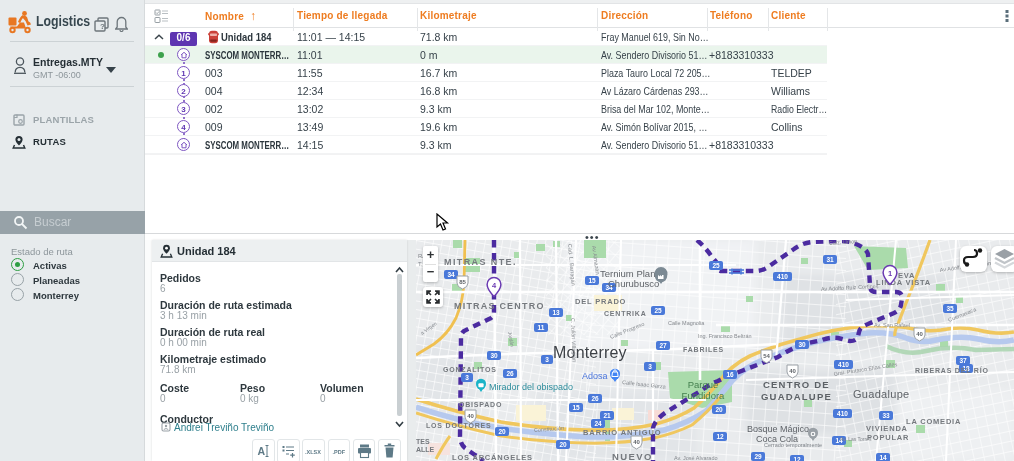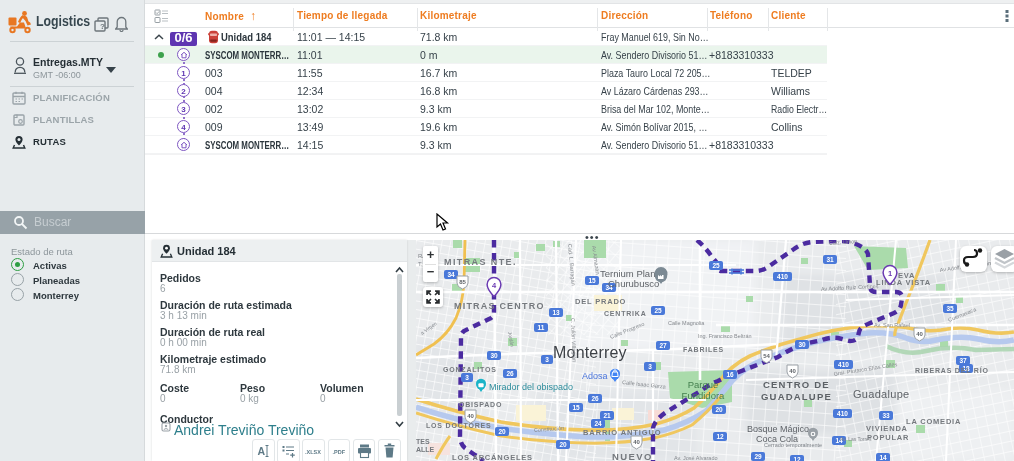--- a/index.html
+++ b/index.html
@@ -19,21 +19,21 @@
 .radio.on:after{content:"";position:absolute;left:2.5px;top:2.5px;width:5px;height:5px;border-radius:50%;background:#2d9e42}
 
 #tablearea{position:absolute;left:145px;top:0;width:869px;height:233px;background:#fff}
 #thead{position:absolute;left:0;top:3px;width:869px;height:25px;border-top:1px solid #e2e4e6;border-bottom:1px solid #e0e2e4}
 .hcell{position:absolute;top:0;height:24px;line-height:24px;font-size:10px;font-weight:700;color:#ee7c20;letter-spacing:.2px}
 .vline{position:absolute;top:4px;width:1px;height:23px;background:#e4e6e8}
 .trow{position:absolute;left:0;width:682px;height:18px;font-size:10.5px;color:#37424a}
 .trow .c{position:absolute;top:0;height:18px;line-height:18px;white-space:nowrap;overflow:hidden;text-overflow:ellipsis}
 .rborder{border-bottom:1px solid #f2f3f4}
 .circ{position:absolute;left:32px;width:13px;height:13px;top:2px;border-radius:50%;border:1.2px solid #7e57c2;background:#fff;z-index:4;position:absolute;color:#5e35b1;font-size:8px;font-weight:700;text-align:center;line-height:13px}
-.badge{position:absolute;left:25px;top:3.5px;width:27px;height:14px;background:#5e35b1;border-radius:2px;color:#fff;font-size:13px;font-weight:700;text-align:center;line-height:11px}
+.badge{position:absolute;left:25px;top:3.5px;width:27px;height:14px;background:#5e35b1;border-radius:2px;color:#fff;font-size:10px;font-weight:700;text-align:center;line-height:11px}
 
 #splitter{position:absolute;left:145px;top:233px;width:869px;height:7px;background:#fff;border-top:1px solid #d7d9db}
 
 #panel{position:absolute;left:152px;top:240px;width:255px;height:221px;background:#fff;box-shadow:0 0 2px rgba(0,0,0,.12)}
 #panelhead{position:absolute;left:0;top:0;width:255px;height:22px;background:#edf0f1;border-bottom:1px solid #e2e5e7;font-size:11px;font-weight:700;color:#252f35;line-height:22px}
 .plab{position:absolute;left:8px;font-size:10.5px;font-weight:700;color:#2e383e;white-space:nowrap}
 .pval{position:absolute;left:8px;font-size:10px;color:#99a1a6;white-space:nowrap}
 .toolbtn{position:absolute;top:199px;width:22.6px;height:24px;background:#fff;border:1px solid #e2e6e8;border-radius:3px}
 
 #map{position:absolute;left:416px;top:240px;width:598px;height:221px;background:#ebedef;overflow:hidden}
@@ -68,28 +68,20 @@
   <svg class="abs" style="left:13px;top:56px" width="14" height="19" viewBox="0 0 14 19">
     <circle cx="7" cy="5.5" r="3.6" fill="none" stroke="#4c565d" stroke-width="1.3"></circle>
     <path d="M2.2 16.5 q0 -5.2 4.8 -5.2 q4.8 0 4.8 5.2" fill="none" stroke="#4c565d" stroke-width="1.3"></path>
     <path d="M1 17.3 H13" stroke="#4c565d" stroke-width="1.3"></path>
   </svg>
   <div class="abs" style="left:33px;top:56px;font-size:10.5px;font-weight:700;color:#252f35">Entregas.MTY</div>
   <div class="abs" style="left:33px;top:70px;font-size:9px;color:#8d969b">GMT -06:00</div>
   <div class="abs" style="left:106px;top:67px;width:0;height:0;border-left:5px solid transparent;border-right:5px solid transparent;border-top:6px solid #37424a"></div>
   <div class="sdiv" style="top:86px"></div>
 
-  <div class="menuitem" style="top:87px">
-    <svg class="mi-ico" viewBox="0 0 14 14">
-          <rect x="1" y="2" width="12" height="11" rx="1" fill="none" stroke="#9ba4a9" stroke-width="1.4"></rect>
-          <path d="M1 5.5 H13 M4 0.8 V3 M10 0.8 V3" stroke="#9ba4a9" stroke-width="1.4"></path>
-          <path d="M3.5 8 H5 M6.5 8 H8 M9.5 8 H11 M3.5 10.5 H5 M6.5 10.5 H8" stroke="#9ba4a9" stroke-width="1.2"></path>
-        </svg>
-    <span class="mi-lab">PLANIFICACIÓN</span>
-  </div>
   <div class="menuitem active" style="top:131px">
     <svg class="mi-ico" viewBox="0 0 14 14">
           <path d="M7 1 a3.6 3.6 0 0 1 3.6 3.6 q0 2.6 -3.6 6 q-3.6 -3.4 -3.6 -6 A3.6 3.6 0 0 1 7 1 Z" fill="#252f35"></path>
           <circle cx="7" cy="4.6" r="1.5" fill="#e7ebed"></circle>
           <path d="M2.5 10 L1.2 13 H12.8 L11.5 10" fill="none" stroke="#252f35" stroke-width="1.4"></path>
         </svg>
     <span class="mi-lab">RUTAS</span>
   </div>
   <div class="menuitem" style="top:109px">
     <svg class="mi-ico" viewBox="0 0 14 14">
@@ -256,21 +248,21 @@
   <div class="plab" style="left:88px;top:142px">Peso</div>
       <div class="pval" style="left:88px;top:153px">0 kg</div>
   <div class="plab" style="left:168px;top:142px">Volumen</div>
       <div class="pval" style="left:168px;top:153px">0</div>
   <div class="plab" style="top:173px">Conductor</div>
   <svg class="abs" style="left:9px;top:182px" width="10" height="10" viewBox="0 0 10 10">
         <rect x="1" y="1" width="8" height="8" rx="1.5" fill="none" stroke="#9aa2a7" stroke-width="1.1"></rect>
         <circle cx="5" cy="4" r="1.2" fill="#9aa2a7"></circle>
         <path d="M2.8 7.5 q2.2 -2 4.4 0" stroke="#9aa2a7" stroke-width="1" fill="none"></path>
       </svg>
-  <div class="abs" style="left:22px;top:182px;font-size:14px;color:#2e7f8c">Andrei Treviño Treviño</div>
+  <div class="abs" style="left:22px;top:182px;font-size:10px;color:#2e7f8c">Andrei Treviño Treviño</div>
 
   <svg class="abs" style="left:243px;top:26px" width="9" height="8" viewBox="0 0 9 8">
         <path d="M1 6 L4.5 2 L8 6" fill="none" stroke="#333e45" stroke-width="1.6"></path>
       </svg>
   <div class="abs" style="left:245px;top:34px;width:5px;height:142px;background:#c9cfd2;border-radius:2px"></div>
   <svg class="abs" style="left:243px;top:180px" width="9" height="8" viewBox="0 0 9 8">
         <path d="M1 2 L4.5 6 L8 2" fill="none" stroke="#333e45" stroke-width="1.6"></path>
       </svg>
 
   <div class="toolbtn" style="left:100px"><svg width="21" height="22" viewBox="0 0 21 22">

